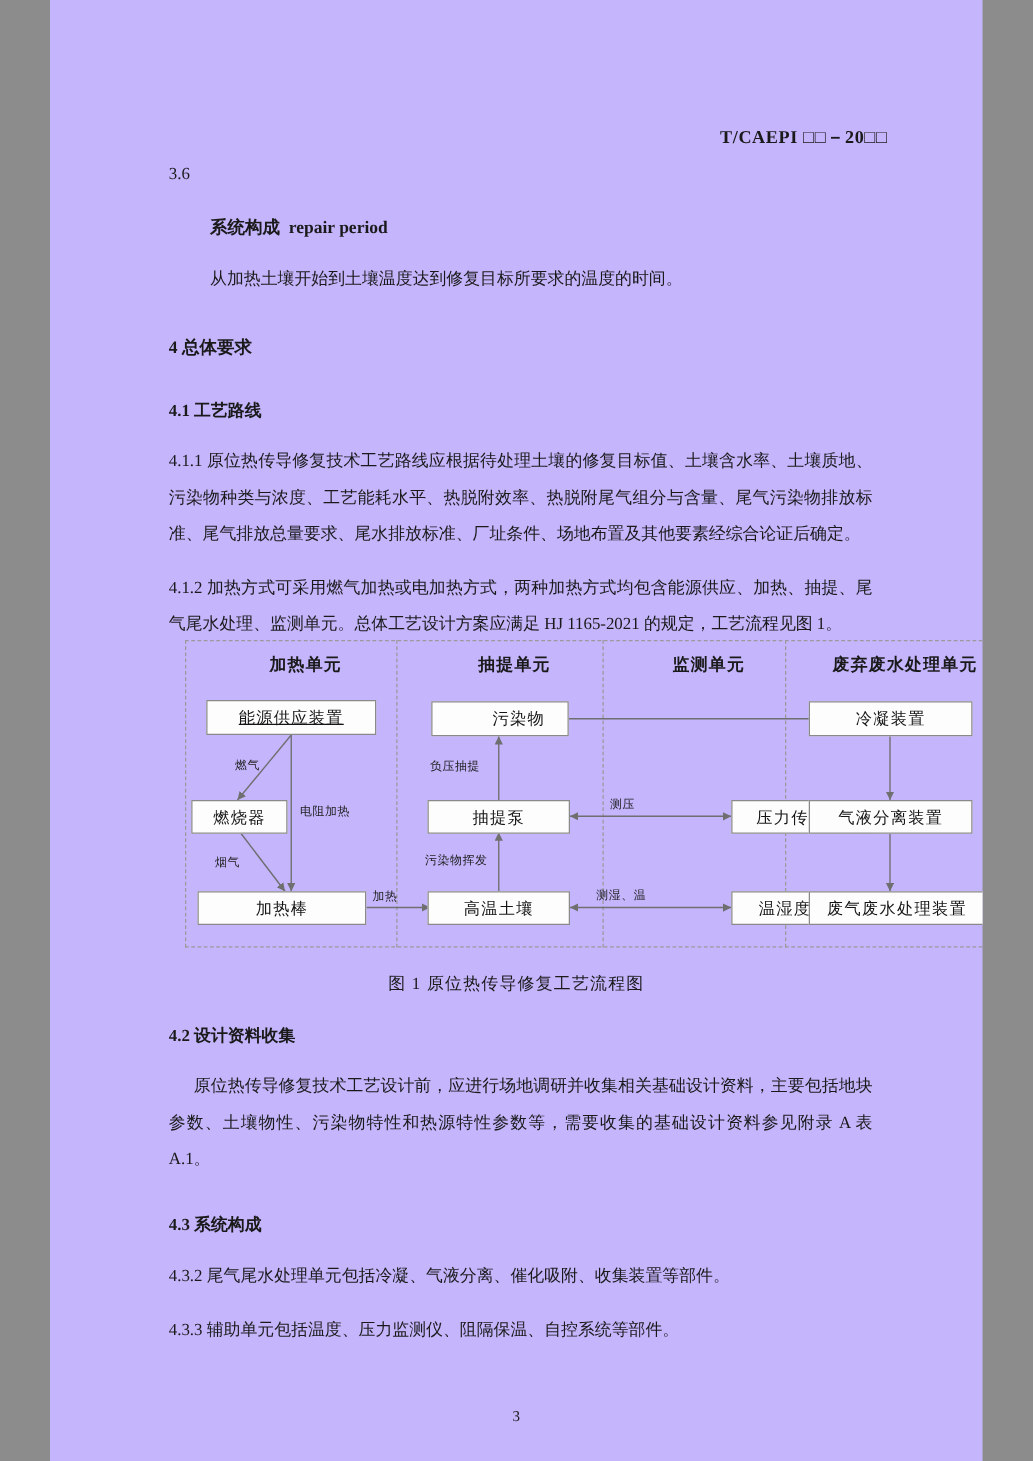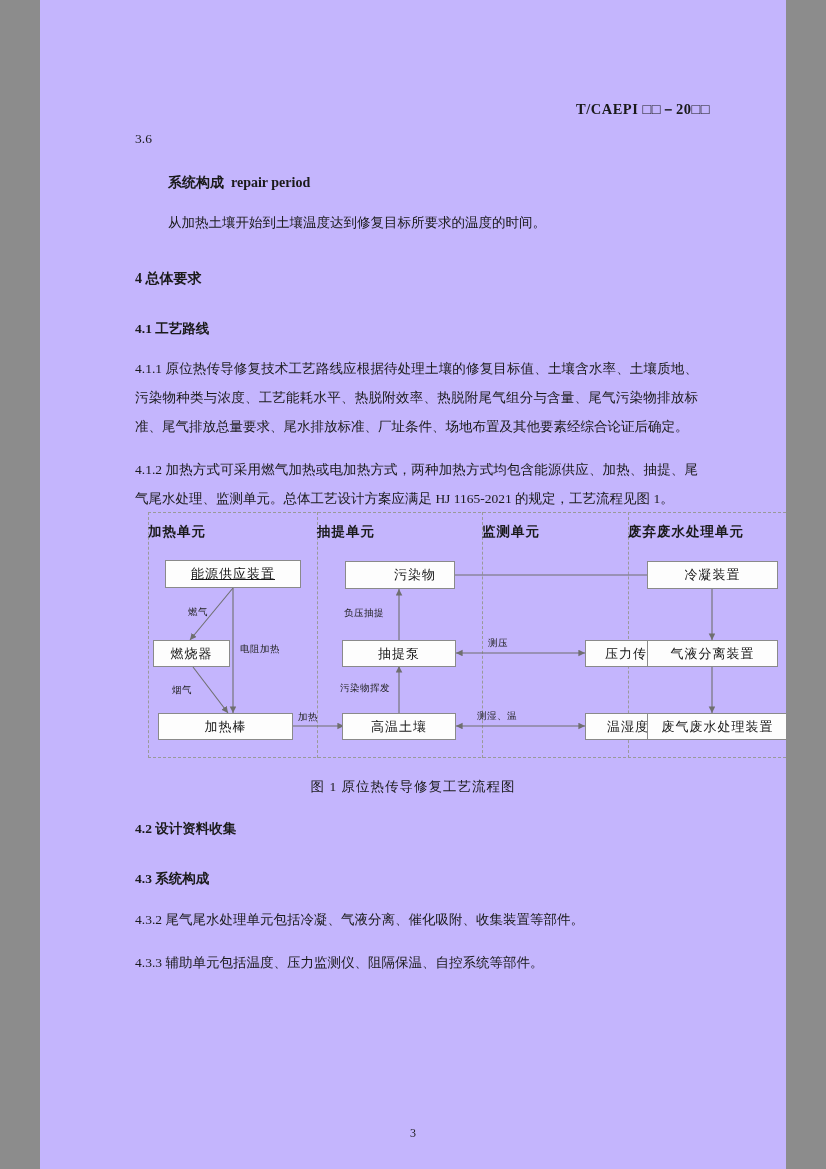--- a/index.html
+++ b/index.html
@@ -102,22 +102,23 @@
     bottom: 0;
     width: 0;
     border-left: 1px dashed #9a9a9a;
   }
   .col-head {
     position: absolute;
     font-size: 13.5px;
     font-weight: bold;
     letter-spacing: 1px;
     white-space: nowrap;
-    text-align: left;
+    text-align: center;
     top: 11px;
+    padding-left: 12px;
   }
   .nodebox {
     position: absolute;
     box-sizing: border-box;
     border: 1px solid #8a8a8a;
     background: #fdfdfd;
     font-size: 13px;
     display: flex;
     align-items: center;
     justify-content: center;
@@ -266,20 +267,21 @@
 
     <div class="nodebox" style="left:499px;top:49px;width:131px;height:28px;">冷凝装置</div>
     <div class="nodebox" style="left:499px;top:128px;width:131px;height:27px;">气液分离装置</div>
     <div class="nodebox" style="left:499px;top:201px;width:141px;height:27px;">废气废水处理装置</div>
   </div>
 
   <div class="fig-caption">图 1  原位热传导修复工艺流程图</div>
 
   <div class="lower">
     <p class="h2" style="margin-top:0;">4.2  设计资料收集</p>
+    <p class="para indent">原位热传导修复技术工艺设计前，应进行场地调研并收集相关基础设计资料，主要包括地块参数、土壤物性、污染物特性和热源特性参数等，需要收集的基础设计资料参见附录 A 表 A.1。</p>
     <p class="h2">4.3  系统构成</p>
     <p class="para-tight">4.3.2 尾气尾水处理单元包括冷凝、气液分离、催化吸附、收集装置等部件。</p>
     <p class="para-tight">4.3.3 辅助单元包括温度、压力监测仪、阻隔保温、自控系统等部件。</p>
   </div>
 
   <div class="page-num">3</div>
 
 </div>
 
 </body></html>

